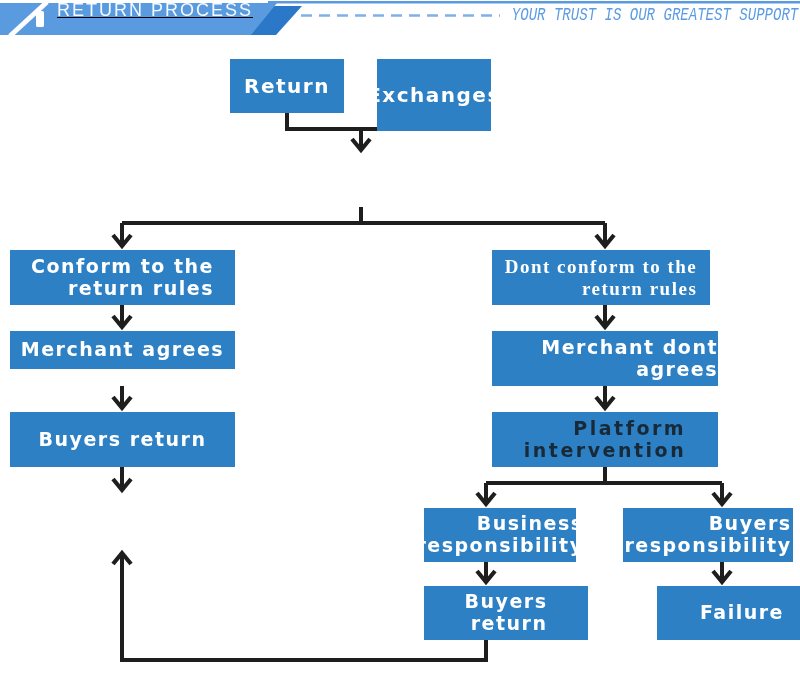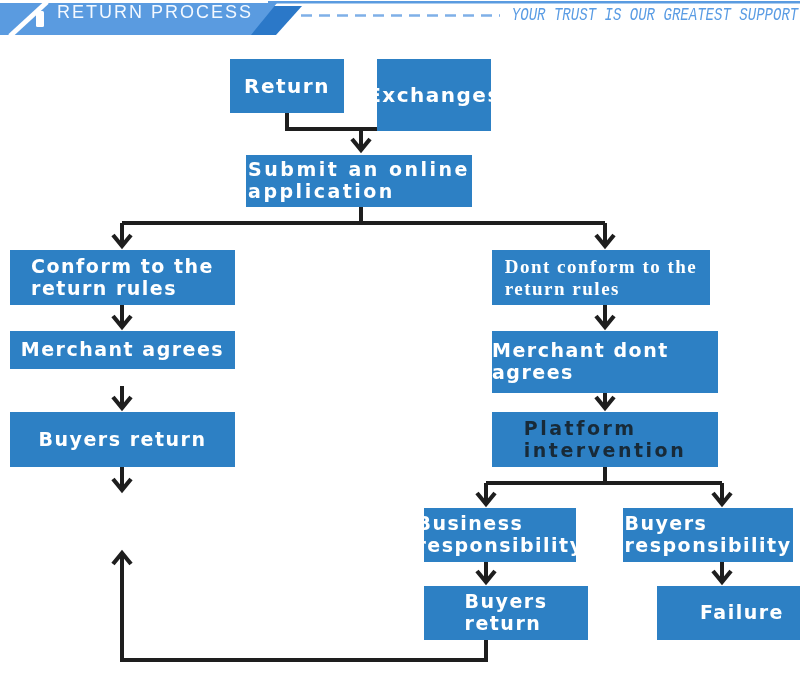--- a/index.html
+++ b/index.html
@@ -14,48 +14,48 @@
   }
   html,body{margin:0;padding:0;background:#ffffff;}
   #canvas{
     position:relative;width:800px;height:680px;background:#ffffff;
     font-family:"DejaVu Sans","Liberation Sans",sans-serif;overflow:hidden;
   }
   
   #header{position:absolute;left:0;top:0;width:800px;height:40px;}
   #header svg{position:absolute;left:0;top:0;}
   #title-wrap{
-    position:absolute;left:57px;top:3px;height:16px;display:flex;align-items:flex-start;
+    position:absolute;left:57px;top:3px;height:16px;display:flex;align-items:flex-end;text-decoration:underline;
   }
   #page-title{
     margin:0;font-family:"Liberation Sans",sans-serif;font-weight:400;
     font-size:18px;letter-spacing:2px;color:#f4f9ff;line-height:1;
   }
   #slogan{
     position:absolute;right:2px;top:5px;
     font-family:"Liberation Mono",monospace;font-style:italic;font-weight:400;
     font-size:18px;color:var(--slogan-blue);letter-spacing:0;
     transform:scaleX(0.78);transform-origin:100% 50%;white-space:nowrap;
   }
   
   .node{
     position:absolute;background:var(--box-blue);color:var(--box-text);
-    display:flex;align-items:center;justify-content:center;text-align:left;
+    display:flex;align-items:center;justify-content:center;text-align:right;
     font-weight:bold;font-size:19px;letter-spacing:1.5px;line-height:1.15;
     white-space:pre-line;
   }
   #n-return      {left:230px;top:59px; width:114px;height:54px;font-size:20px;}
   #n-exchanges   {left:377px;top:59px; width:114px;height:72px;font-size:20px;}
   #n-submit      {left:246px;top:155px;width:226px;height:52px;letter-spacing:2.5px;}
   #n-conform     {left:10px; top:250px;width:225px;height:55px;}
   #n-magrees     {left:10px; top:331px;width:225px;height:38px;}
   #n-breturn-l   {left:10px; top:412px;width:225px;height:55px;}
   #n-success     {left:10px; top:494px;width:225px;height:55px;letter-spacing:2px;}
   #n-dontconform {left:492px;top:250px;width:218px;height:55px;font-family:Liberation Serif, serif;}
-  #n-mdontagrees {left:492px;top:331px;width:226px;height:62px;}
+  #n-mdontagrees {left:492px;top:331px;width:226px;height:55px;}
   #n-platform    {left:492px;top:412px;width:226px;height:55px;color:var(--platform-text);letter-spacing:2.5px;}
   #n-bizresp     {left:424px;top:508px;width:152px;height:54px;}
   #n-buyresp     {left:623px;top:508px;width:170px;height:54px;}
   #n-breturn-r   {left:424px;top:586px;width:164px;height:54px;}
   #n-failure     {left:623px;top:586px;width:170px;height:54px;margin-left:34px;}
   
   #connectors{position:absolute;left:0;top:0;pointer-events:none;}
   .conn{stroke:var(--line-dark);stroke-width:4;fill:none;stroke-linejoin:miter;}
   .conn-head{stroke:var(--line-dark);fill:none;}
 </style>
@@ -112,22 +112,20 @@
     <path class="conn" d="M486,483 V504" marker-end="url(#arw)"></path>
     <path class="conn" d="M722,483 V504" marker-end="url(#arw)"></path>
     <path class="conn" d="M486,562 V582" marker-end="url(#arw)"></path>
     <path class="conn" d="M722,562 V582" marker-end="url(#arw)"></path>
 
     <path class="conn" d="M486,640 V660 H122 V553" marker-end="url(#arw)"></path>
   </svg>
 
   <div class="node" id="n-return">Return</div>
   <div class="node" id="n-exchanges">Exchanges</div>
-  <div class="node" id="n-submit">Submit an online
-application</div>
   <div class="node" id="n-conform">Conform to the
 return rules</div>
   <div class="node" id="n-magrees">Merchant agrees</div>
   <div class="node" id="n-breturn-l">Buyers return</div>
   <div class="node" id="n-dontconform">Dont conform to the
 return rules</div>
   <div class="node" id="n-mdontagrees">Merchant dont agrees</div>
   <div class="node" id="n-platform">Platform
 intervention</div>
   <div class="node" id="n-bizresp">Business

